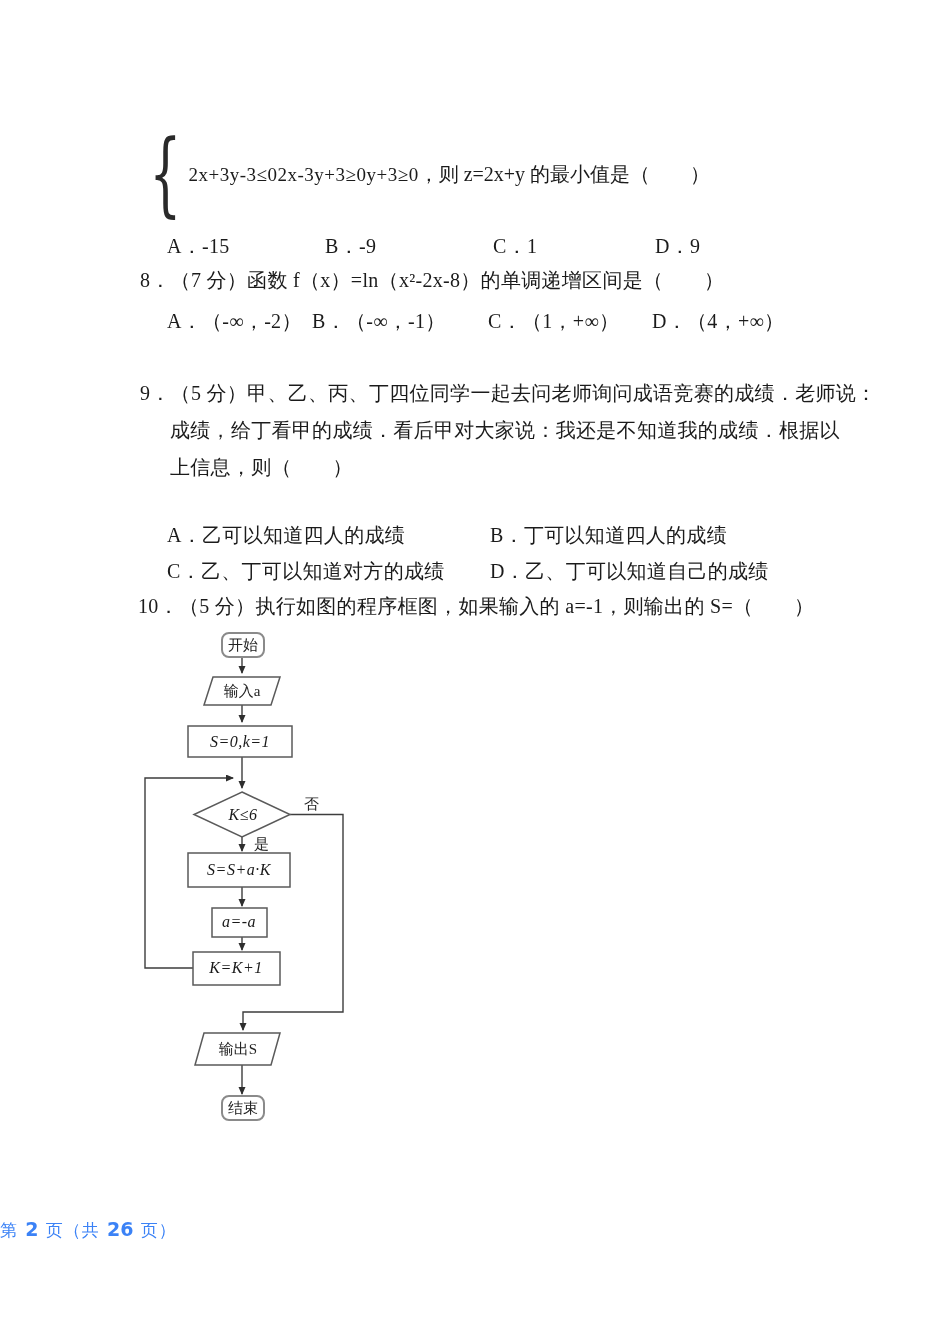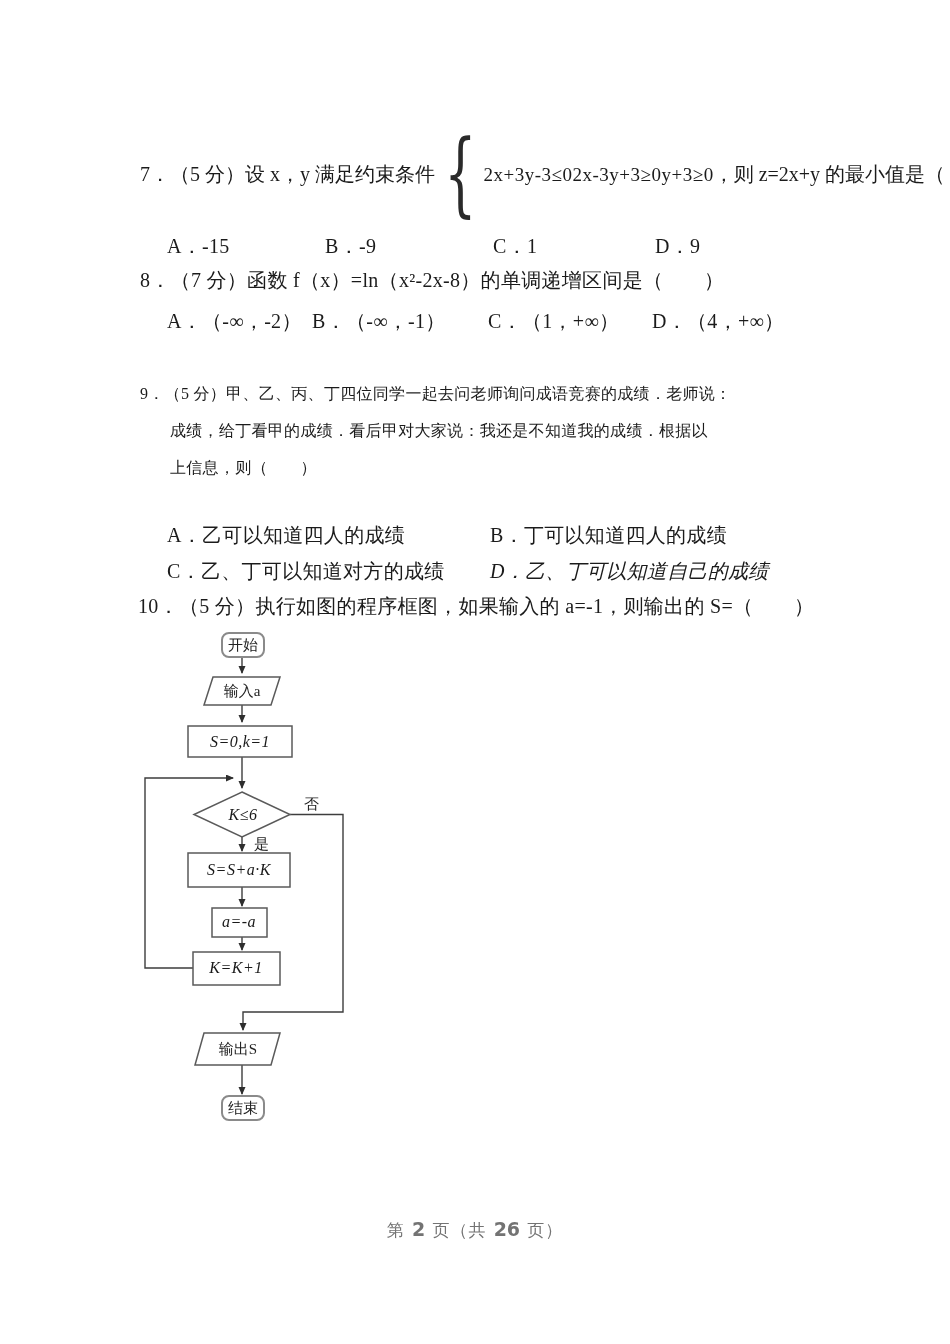--- a/index.html
+++ b/index.html
@@ -47,52 +47,51 @@
   }
   
   .opt {
     position: absolute;
     font-size: 20px;
     white-space: nowrap;
     letter-spacing: 0.3px;
   }
   
   .q9-lines { left: 140px; top: 375px; width: 720px; }
-  .q9-line { font-size: 16px; line-height: 37px; white-space: nowrap; letter-spacing: 0.3px; }
+  .q9-line { font-size: 20px; line-height: 37px; white-space: nowrap; letter-spacing: 0.3px; }
   .q9-line.indent { padding-left: 30px; }
   
   .flowchart { left: 130px; top: 623px; }
   .fc-cjk  { font-family: "Liberation Serif", "DejaVu Serif", serif; font-size: 15px; fill: #222; }
   .fc-math { font-family: "Liberation Serif", "DejaVu Serif", serif; font-size: 16px; font-style: italic; fill: #1a1a1a; letter-spacing: 0.5px; }
   .fc-shape { fill: #ffffff; stroke: #5a5a5a; stroke-width: 1.5; }
   .fc-terminal { fill: #ffffff; stroke: #8a8a8a; stroke-width: 2; }
   .fc-line { fill: none; stroke: #3d3d3d; stroke-width: 1.4; }
   
   .footer {
     left: 0; top: 1218px; width: 950px;
-    text-align: center;
+    text-align: left;
     font-size: 17px;
-    color: #737373;
+    color: #3b82f6;
     letter-spacing: 1px;
   }
   .footer .num {
     font-family: "DejaVu Sans", sans-serif;
     font-weight: 700;
     font-size: 19px;
     letter-spacing: 0;
     padding: 0 2px;
   }
 </style>
 </head>
 <body>
 
 <div class="page">
 
   <div class="abs q7-row">
-    <span class="before">7．（5 分）设 x，y 满足约束条件</span>
     <span class="brace">{</span>
     <span class="constraints">
       <span class="constraint">2x+3y-3≤0</span>
       <span class="constraint">2x-3y+3≥0</span>
       <span class="constraint">y+3≥0</span>
     </span>
     <span class="after">，则 z=2x+y 的最小值是（　　）</span>
   </div>
   <span class="opt" style="left:167px; top:233px;">A．-15</span>
   <span class="opt" style="left:325px; top:233px;">B．-9</span>
@@ -106,21 +105,21 @@
   <span class="opt" style="left:652px; top:308px;">D．（4，+∞）</span>
 
   <div class="abs q9-lines">
     <div class="q9-line">9．（5 分）甲、乙、丙、丁四位同学一起去问老师询问成语竞赛的成绩．老师说：</div>
     <div class="q9-line indent">成绩，给丁看甲的成绩．看后甲对大家说：我还是不知道我的成绩．根据以</div>
     <div class="q9-line indent">上信息，则（　　）</div>
   </div>
   <span class="opt" style="left:167px; top:522px;">A．乙可以知道四人的成绩</span>
   <span class="opt" style="left:490px; top:522px;">B．丁可以知道四人的成绩</span>
   <span class="opt" style="left:167px; top:558px;">C．乙、丁可以知道对方的成绩</span>
-  <span class="opt" style="left:490px; top:558px;font-style:italic;">D．乙、丁可以知道自己的成绩</span>
+  <span class="opt" style="left:490px; top:558px;">D．乙、丁可以知道自己的成绩</span>
 
   <div class="abs stem" style="left:138px; top:593px;">10．（5 分）执行如图的程序框图，如果输入的 a=-1，则输出的 S=（　　）</div>
 
   <svg class="abs flowchart" width="230" height="515" viewBox="0 0 230 515">
     <defs>
       <marker id="arrow" markerWidth="9" markerHeight="8" refX="7" refY="3.5" orient="auto" markerUnits="userSpaceOnUse">
         <path d="M0,0 L8,3.5 L0,7 Z" fill="#2e2e2e"></path>
       </marker>
     </defs>
 

